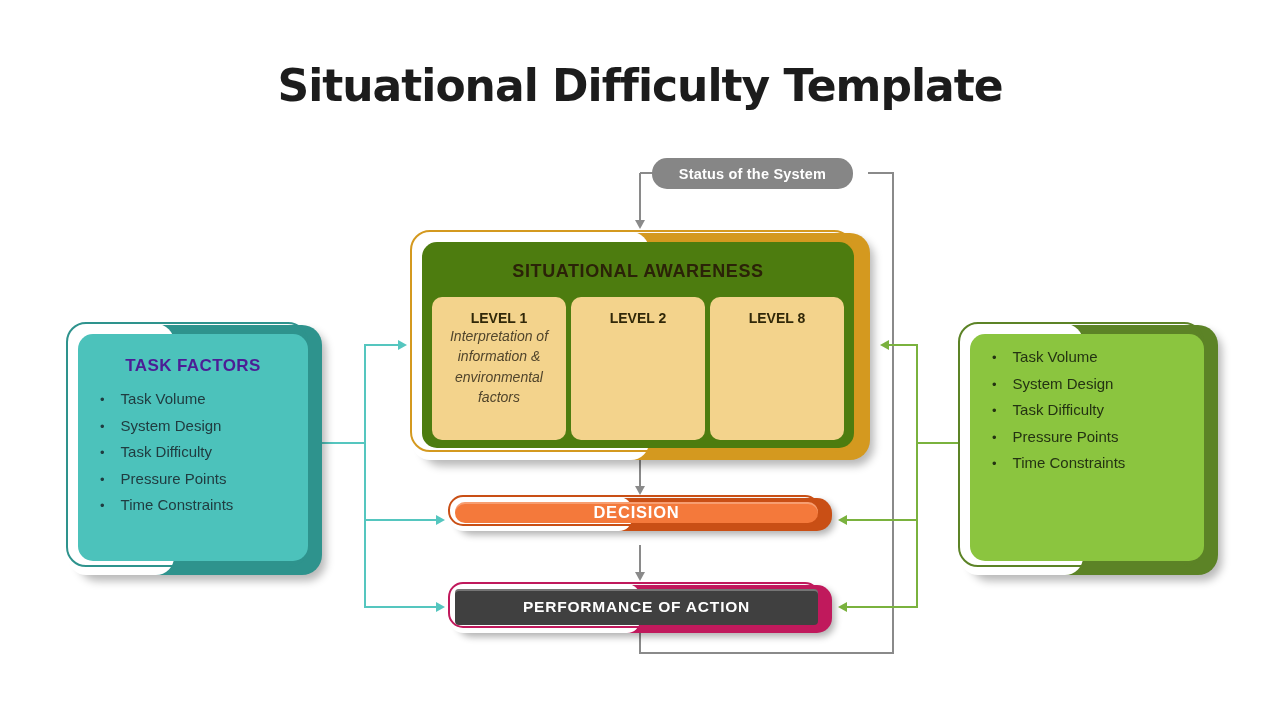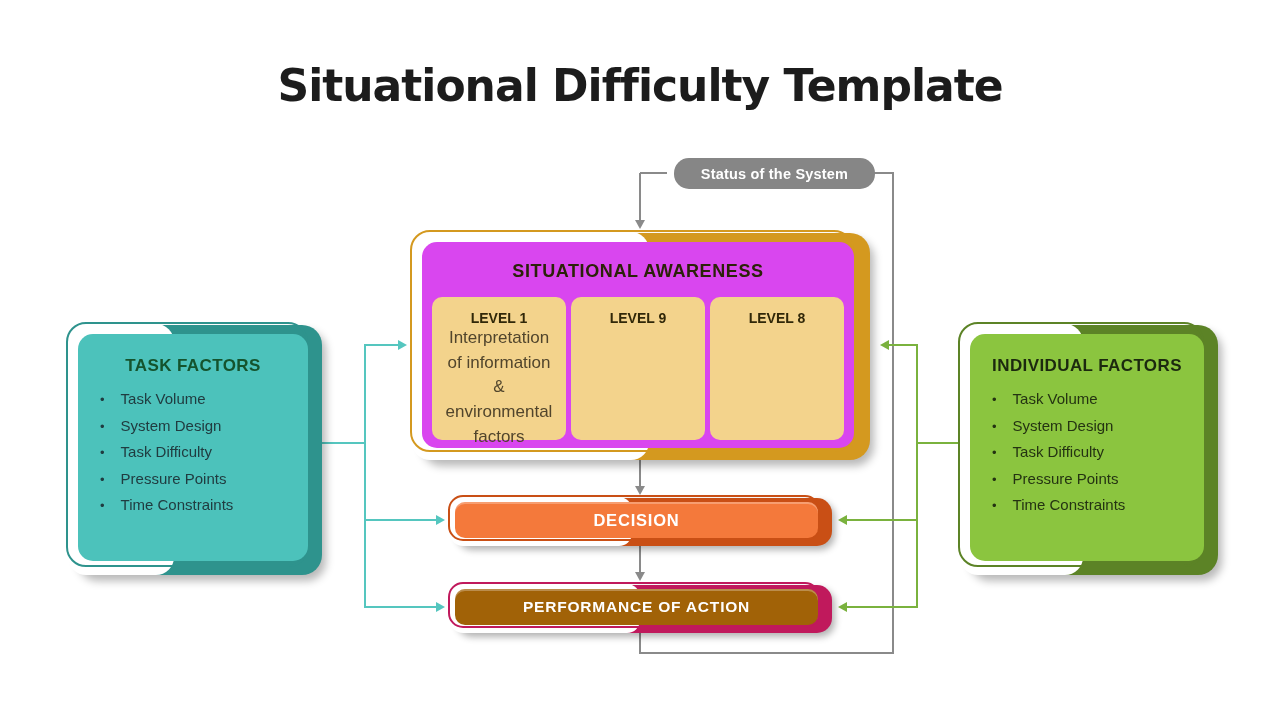--- a/index.html
+++ b/index.html
@@ -5,21 +5,21 @@
   html,body{margin:0;padding:0;background:#fff;}
   .canvas{position:relative;width:1280px;height:720px;background:#ffffff;overflow:hidden;
           font-family:"Liberation Sans",sans-serif;}
 
   
   .page-title{position:absolute;left:0;top:60px;width:1280px;text-align:center;
     font-family:"DejaVu Sans","Liberation Sans",sans-serif;
     font-size:44px;font-weight:700;letter-spacing:-1px;color:#1c1c1c;}
 
   
-  .badge{position:absolute;left:674px;top:158px;width:201px;height:31px;background:#868686;
+  .badge{position:absolute;left:652px;top:158px;width:201px;height:31px;background:#868686;
     border-radius:15px;display:flex;align-items:center;justify-content:center;
     color:#fff;font-size:14.5px;font-weight:700;letter-spacing:.2px;}
 
   
   .line{position:absolute;}
   .gray{background:#8a8a8a;}
   .teal-l{background:#55c6bf;}
   .green-l{background:#7ab23e;}
   .ah{position:absolute;width:0;height:0;}
   .ah-down-gray{border-left:5px solid transparent;border-right:5px solid transparent;border-top:9px solid #8a8a8a;}
@@ -38,48 +38,48 @@
   .teal-dark{background:#2e938d;}
   .teal-ring{border-color:#2e938d;}
   .teal-fill{background:#4cc2bb;}
   
   .green-dark{background:#5c8326;}
   .green-ring{border-color:#5c8326;}
   .green-fill{background:#8bc53f;}
   
   .gold-dark{background:#d4991f;}
   .gold-ring{border-color:#d4991f;}
-  .gold-fill{background:#d946ef;}
+  .gold-fill{background:#4d7c0f;}
   
   .orange-dark{background:#c94f15;border-radius:15px;}
   .orange-ring{border-color:#c94f15;border-radius:15px;}
   .orange-fill{background:#f4793b;border-radius:10px;}
   
   .pink-dark{background:#c0195c;border-radius:15px;}
   .pink-ring{border-color:#c0195c;border-radius:15px;}
-  .pink-fill{background:#a16207;border-radius:10px;}
+  .pink-fill{background:#404040;border-radius:4px;}
 
   
   .factor-title{text-align:center;font-size:17px;font-weight:700;letter-spacing:.4px;
-    color:#14532d;padding-top:22px;}
+    color:#4c1d95;padding-top:22px;}
   .green-fill .factor-title{color:#1c290f;}
   .factor-list{margin:14px 0 0 0;padding:0 0 0 22px;list-style:none;}
   .factor-list li{display:flex;align-items:baseline;font-size:15px;color:#203c40;
     height:26.5px;}
   .green-fill .factor-list li{color:#243312;}
   .dot{font-size:13px;margin-right:16px;}
 
   
   .sa-title{text-align:center;font-size:18px;font-weight:700;letter-spacing:.6px;
     color:#2b2208;padding-top:19px;}
   .levels{position:absolute;left:10px;right:10px;top:55px;display:flex;gap:5px;}
   .level-card{flex:1;background:#f3d38c;border-radius:10px;height:143px;
     padding:13px 8px 0 8px;box-sizing:border-box;text-align:center;}
   .level-title{font-size:14px;font-weight:700;color:#302708;}
-  .level-text{font-size:17px;line-height:1.45;color:#51452c;}
+  .level-text{font-size:14px;line-height:1.45;color:#51452c;font-style:italic;}
 
   
   .pill-label{position:absolute;inset:0;display:flex;align-items:center;justify-content:center;
     color:#fff;font-weight:700;letter-spacing:.8px;}
   .pill-fill{box-shadow:inset 0 2px 0 rgba(255,255,255,.28);}
 </style>
 </head>
 <body>
 
 <div class="canvas">
@@ -125,21 +125,21 @@
     <div class="pane white-pane" style="left:2px;top:2px;right:48%;bottom:0;"></div>
     <div class="ring gold-ring" style="left:0;top:0;right:16px;bottom:8px;"></div>
     <div class="fill gold-fill" style="left:12px;top:12px;right:16px;bottom:12px;">
       <div class="sa-title">SITUATIONAL AWARENESS</div>
       <div class="levels">
         <div class="level-card">
           <div class="level-title">LEVEL 1</div>
           <div class="level-text">Interpretation of information &amp; environmental factors</div>
         </div>
         <div class="level-card">
-          <div class="level-title">LEVEL 9</div>
+          <div class="level-title">LEVEL 2</div>
         </div>
         <div class="level-card">
           <div class="level-title">LEVEL 8</div>
         </div>
       </div>
     </div>
   </div>
 
   <div class="card" style="left:66px;top:322px;width:256px;height:253px;">
     <div class="pane dark-pane teal-dark" style="left:8px;top:3px;right:0;bottom:0;"></div>
@@ -170,21 +170,20 @@
           </li>
       </ul>
     </div>
   </div>
 
   <div class="card" style="left:958px;top:322px;width:260px;height:253px;">
     <div class="pane dark-pane green-dark" style="left:8px;top:3px;right:0;bottom:0;"></div>
     <div class="pane white-pane" style="left:2px;top:2px;right:52%;bottom:0;"></div>
     <div class="ring green-ring" style="left:0;top:0;right:14px;bottom:8px;"></div>
     <div class="fill green-fill" style="left:12px;top:12px;right:14px;bottom:14px;">
-      <div class="factor-title">INDIVIDUAL FACTORS</div>
       <ul class="factor-list">
         <li>
             <span class="dot">•</span>
             <span>Task Volume</span>
           </li>
         <li>
             <span class="dot">•</span>
             <span>System Design</span>
           </li>
         <li>
@@ -196,21 +195,21 @@
             <span>Pressure Points</span>
           </li>
         <li>
             <span class="dot">•</span>
             <span>Time Constraints</span>
           </li>
       </ul>
     </div>
   </div>
 
-  <div class="card" style="left:448px;top:495px;width:384px;height:51px;">
+  <div class="card" style="left:448px;top:495px;width:384px;height:36px;">
     <div class="pane dark-pane orange-dark" style="left:6px;top:3px;right:0;bottom:0;box-shadow:3px 4px 7px rgba(0,0,0,.3);"></div>
     <div class="pane white-pane" style="left:2px;top:2px;right:52%;bottom:0;border-radius:13px;"></div>
     <div class="ring orange-ring" style="left:0;top:0;right:12px;bottom:5px;"></div>
     <div class="fill orange-fill pill-fill" style="left:7px;top:7px;right:14px;bottom:8px;">
       <div class="pill-label" style="font-size:16.5px;">DECISION</div>
     </div>
   </div>
 
   <div class="card" style="left:448px;top:582px;width:384px;height:51px;">
     <div class="pane dark-pane pink-dark" style="left:6px;top:3px;right:0;bottom:0;box-shadow:3px 4px 7px rgba(0,0,0,.3);"></div>

